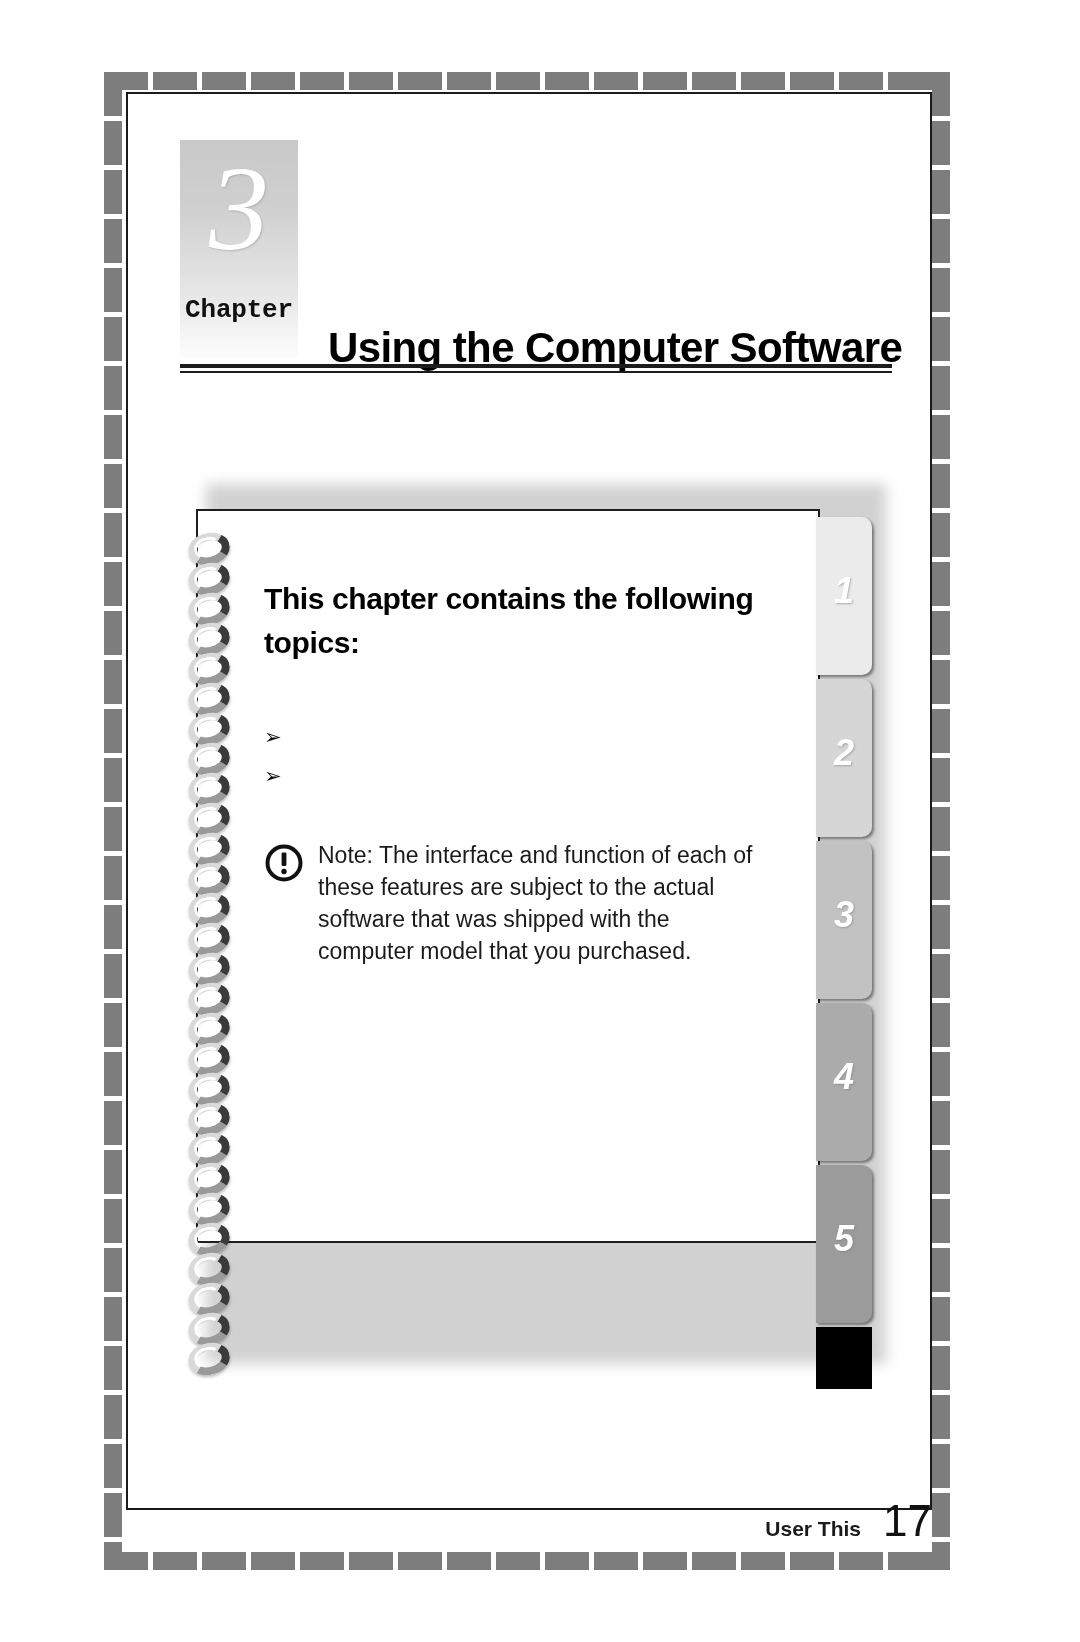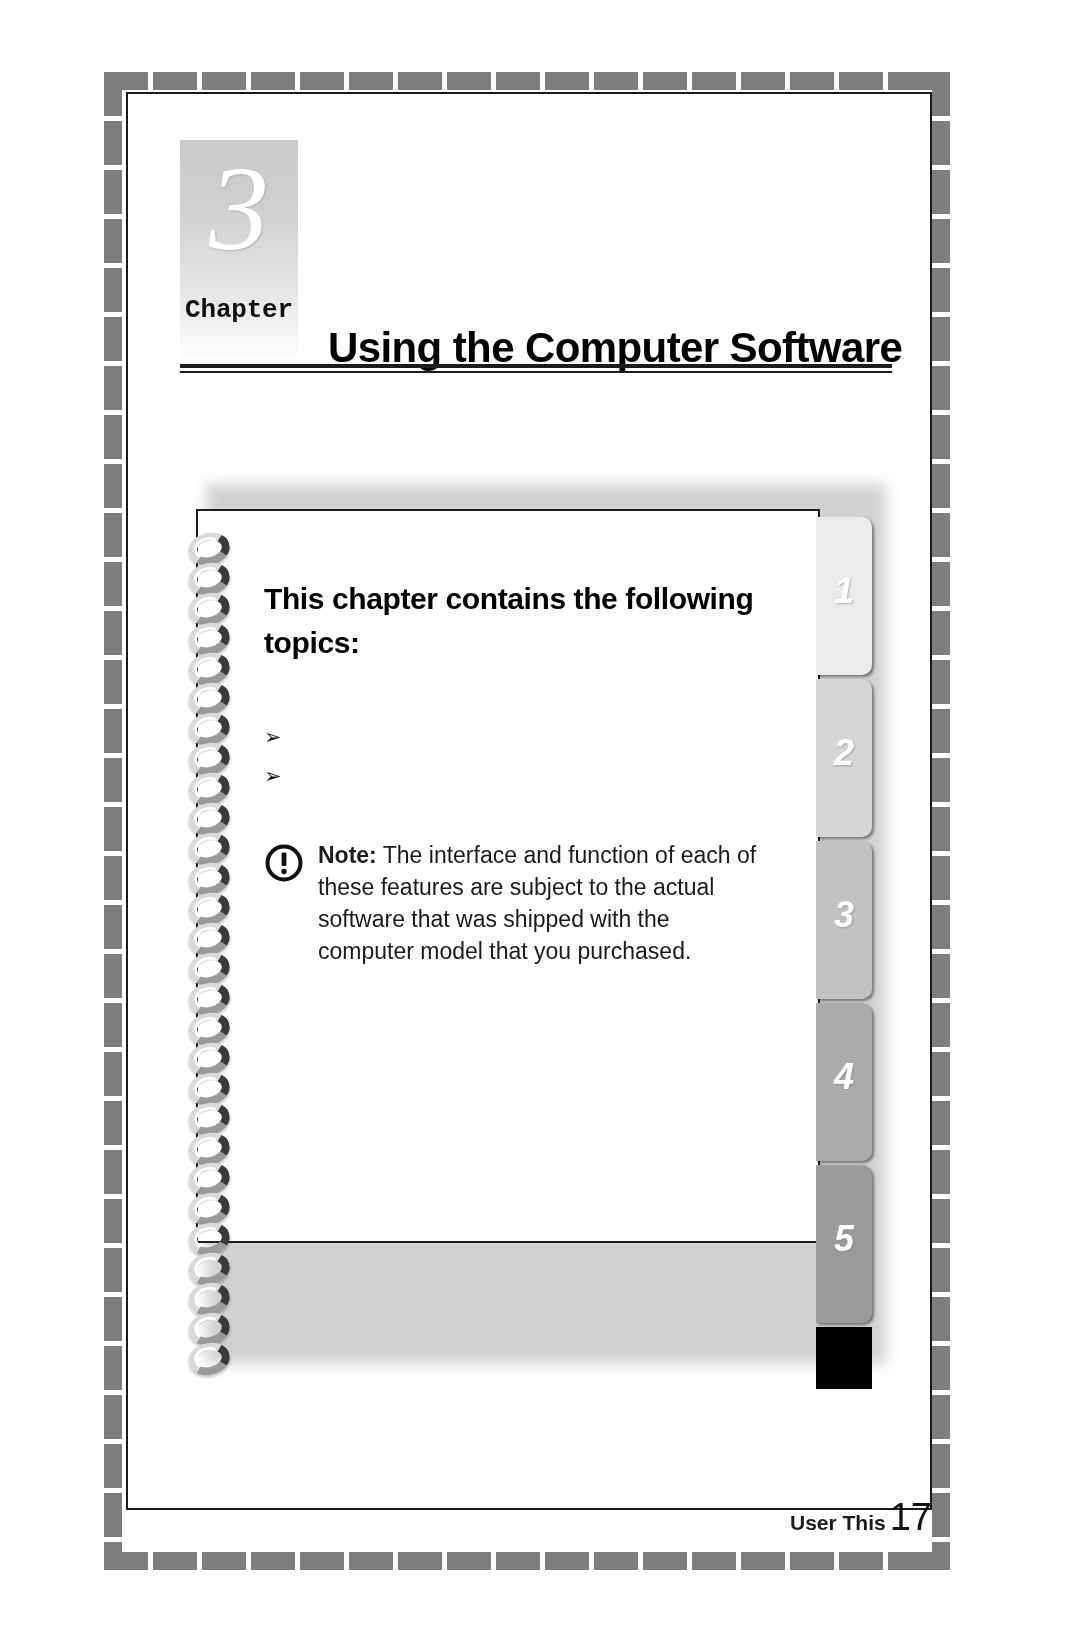--- a/index.html
+++ b/index.html
@@ -165,21 +165,21 @@
     flex:0 0 46px;
     width:40px; height:40px;
     margin-top:4px;
   }
   #note-text{
     font-size:23px; color:#1b1b1b;
     line-height:32px;
     width:442px;
     margin-left:8px;
   }
-  #note-text b{ font-weight:700; }
+  #note-text b{ font-weight:400; }
 
   
   #tabs{
     position:absolute; left:618px; top:0;
     width:60px; height:878px;
   }
   .tab{
     position:absolute; left:0; width:56px;
     border-top-right-radius:10px;
     border-bottom-right-radius:10px;
@@ -200,21 +200,21 @@
 
   
   #footer{
     position:absolute; right:148px; top:1496px;
     display:flex; align-items:baseline;
   }
   #footer-label{
     font-size:21px; color:#1b1b1b; font-weight:600;
   }
   #footer-page{
-    font-size:38px; color:#111; margin-left:4px;
+    font-size:44px; color:#111; margin-left:22px;
   }
 </style>
 </head>
 <body>
 
 <div id="page">
 
   <div class="dash-bar dash-top"></div>
   <div class="dash-bar dash-bottom"></div>
   <div class="dash-bar dash-left"></div>

